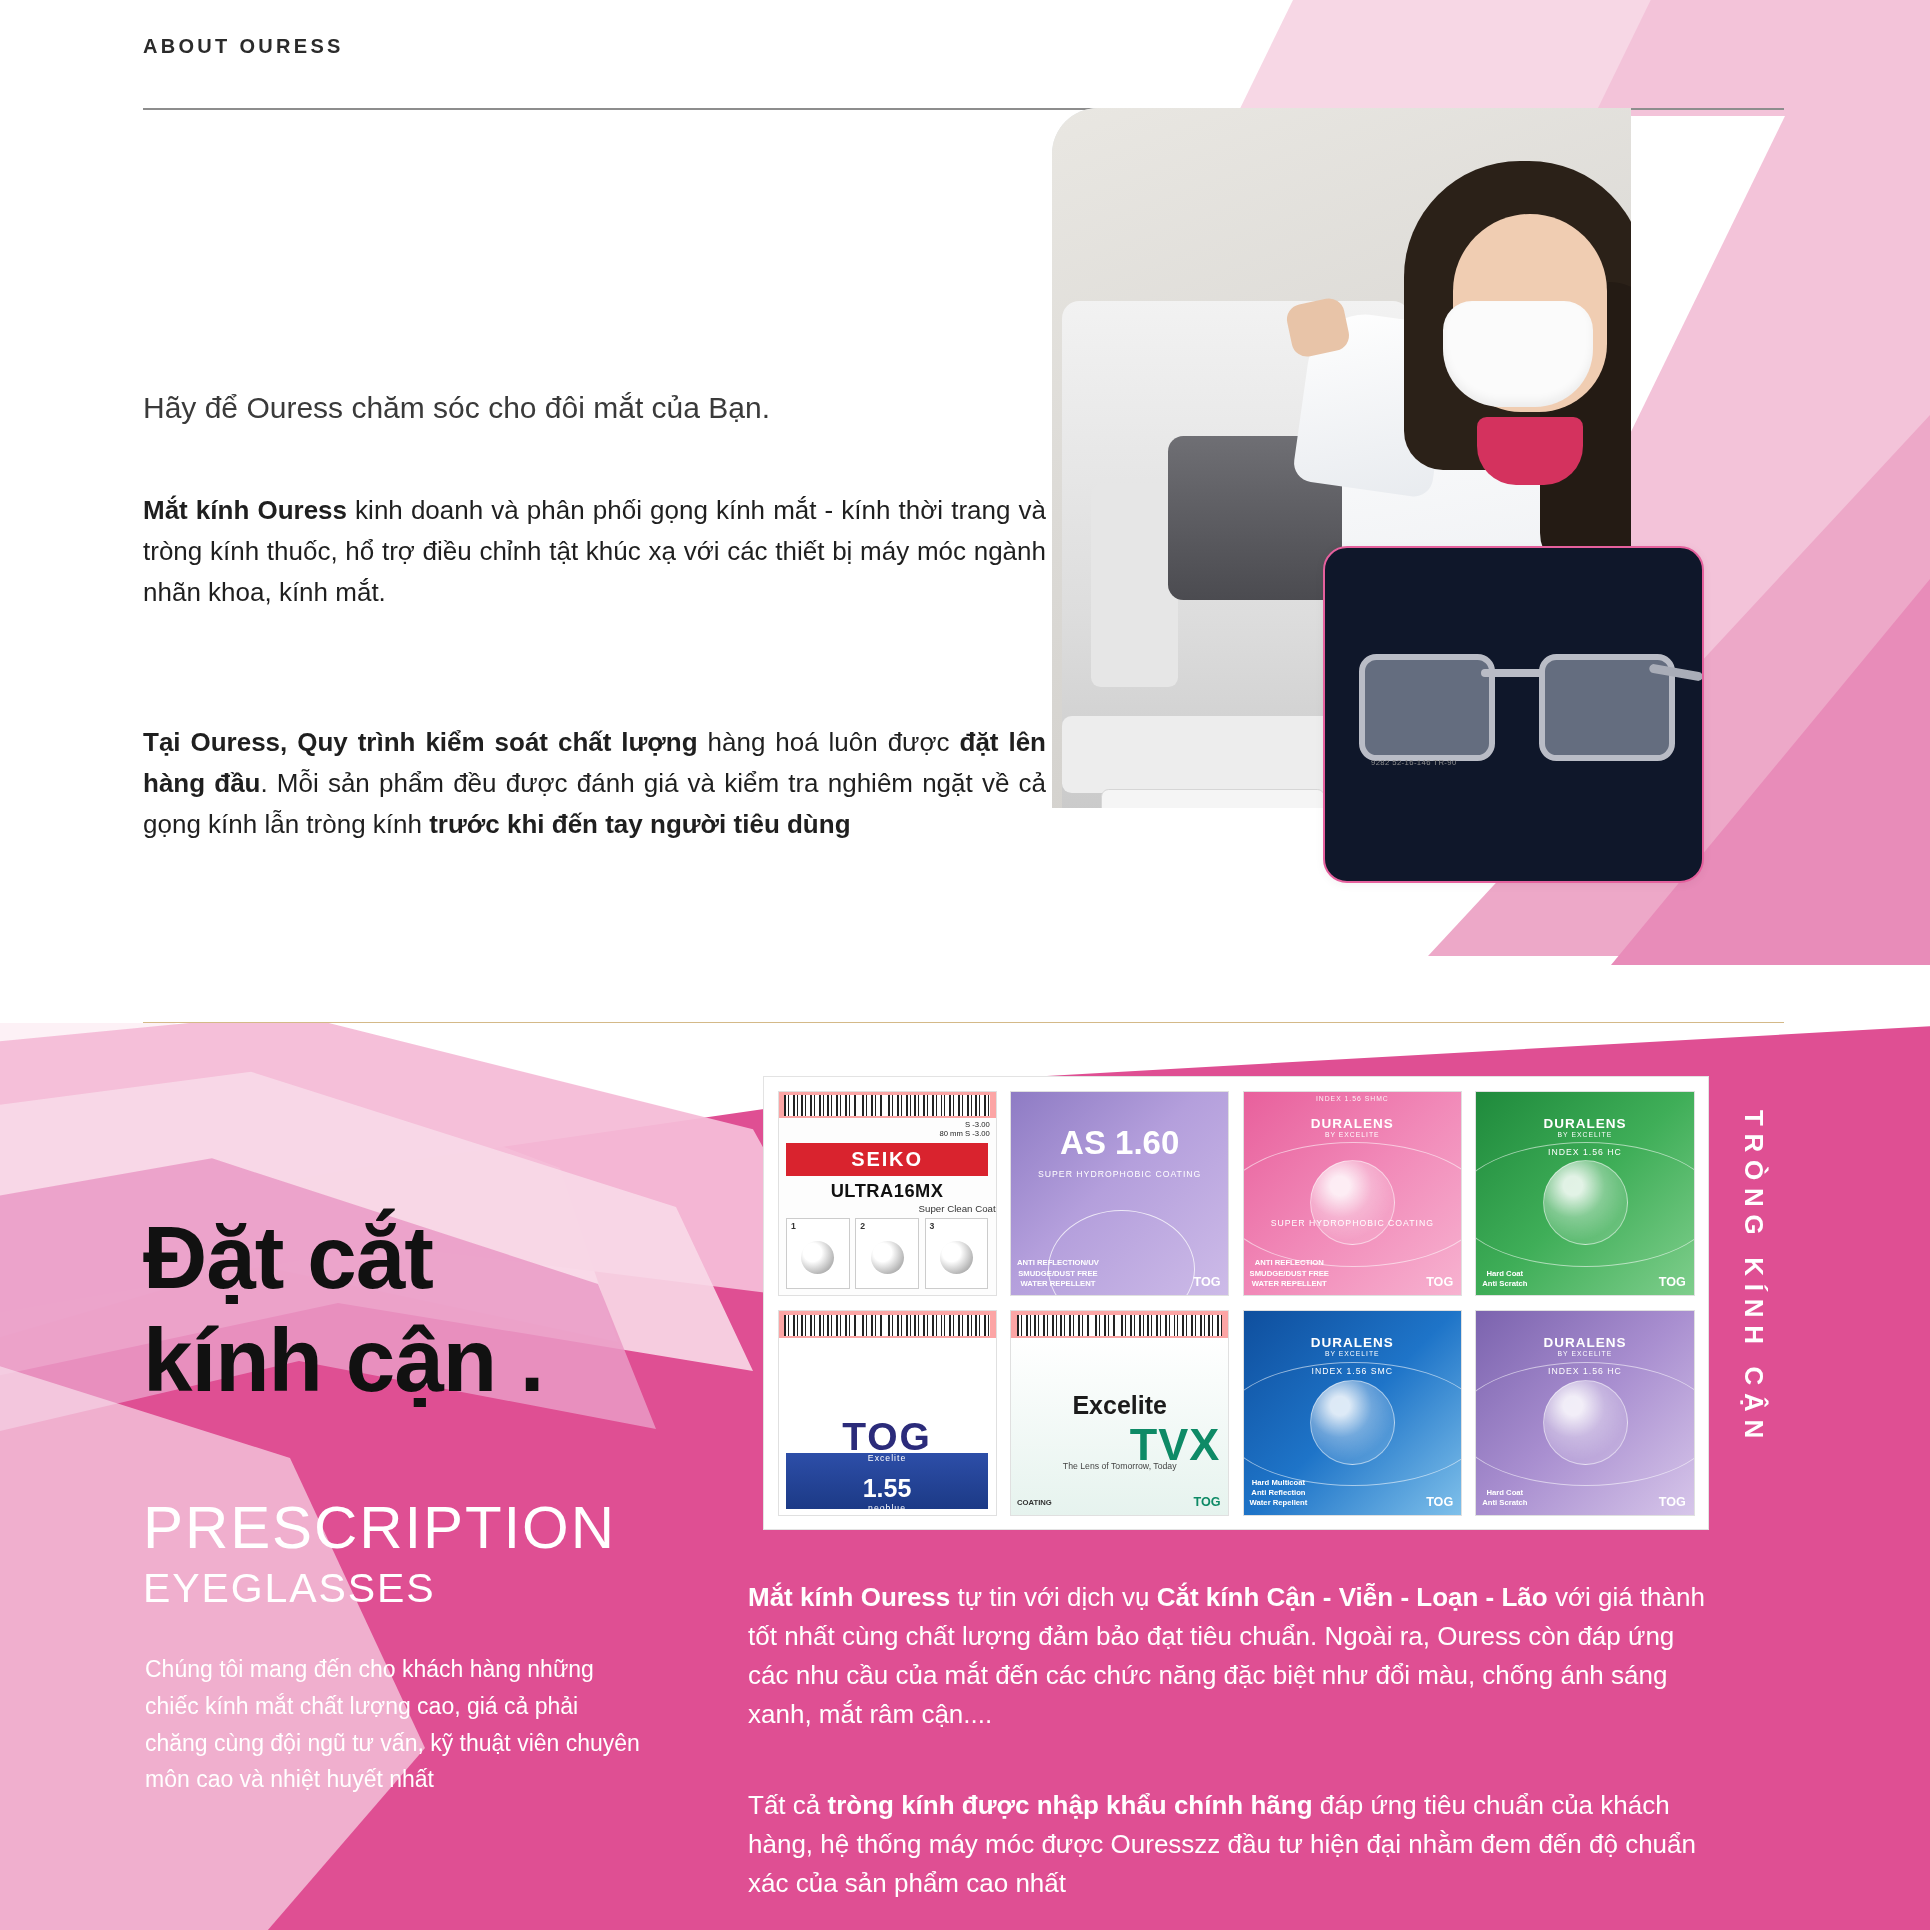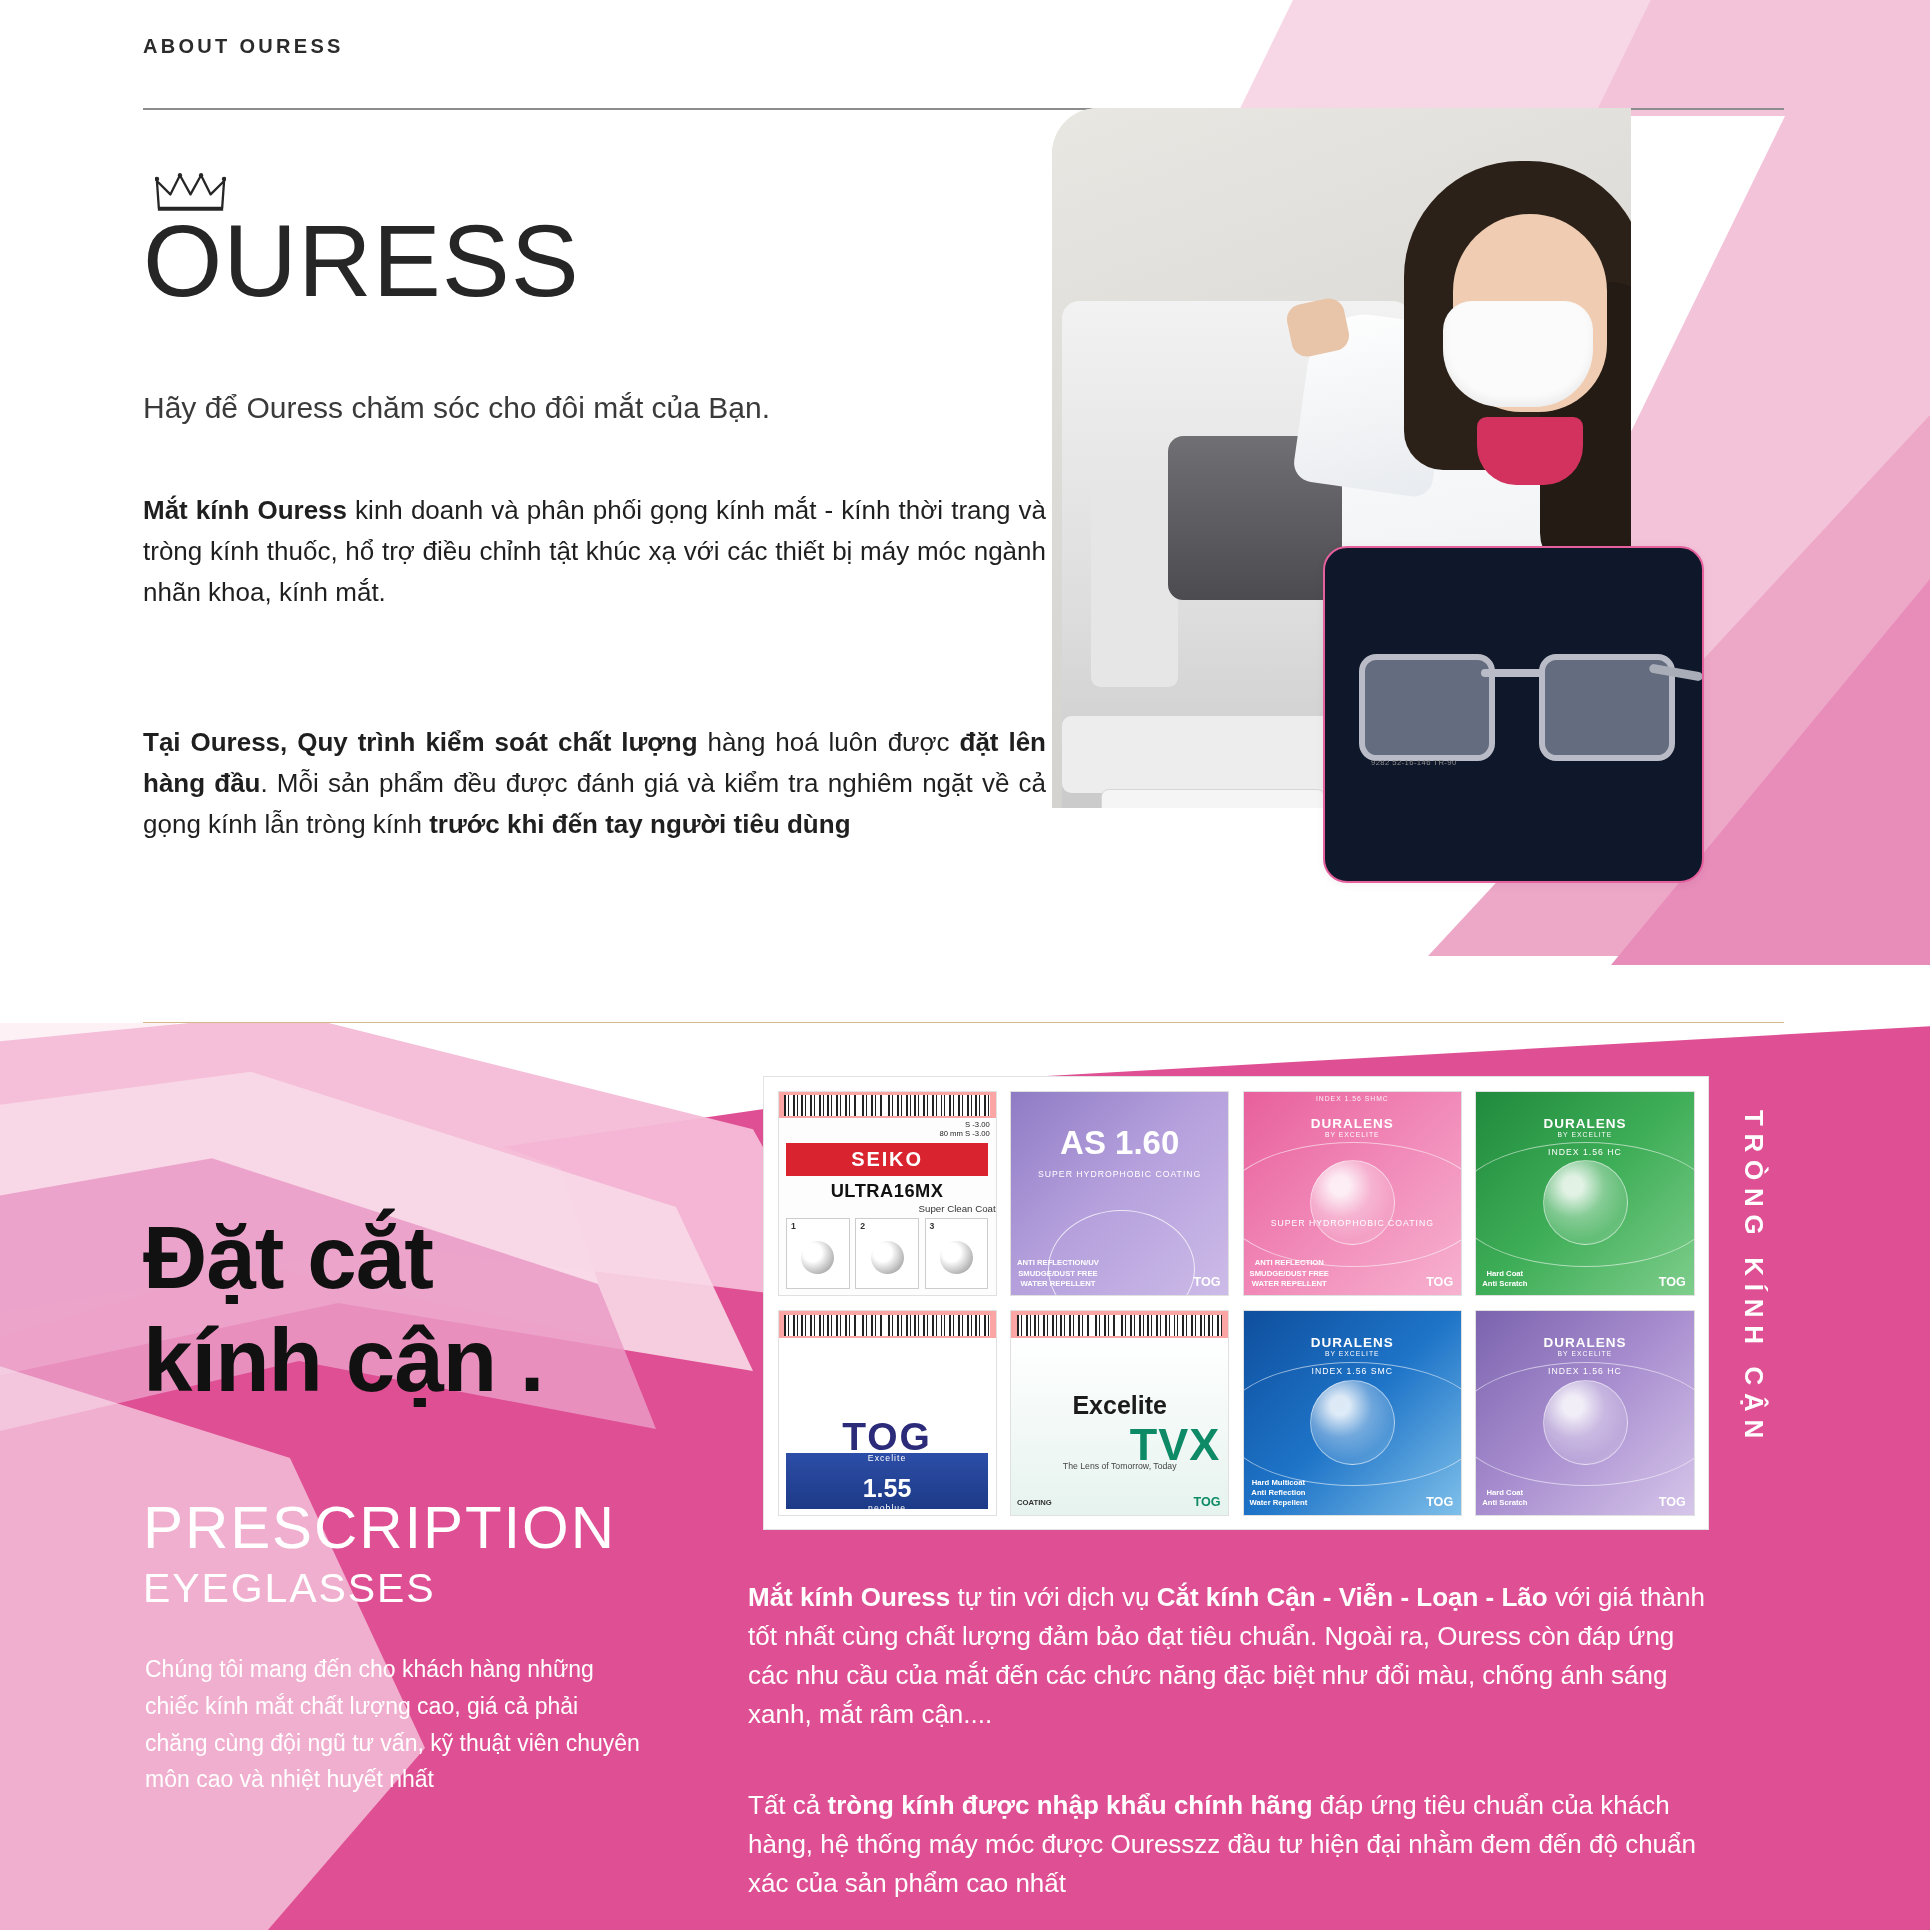--- a/index.html
+++ b/index.html
@@ -634,31 +634,20 @@
   <div class="glasses-card">
     <div class="gl-frame">
       <div class="gl-lens left"></div>
       <div class="gl-lens right"></div>
       <div class="gl-bridge"></div>
       <div class="gl-temple"></div>
     </div>
     <div class="gl-code">9282 52-16-146 TR-90</div>
   </div>
 
-  <div class="logo-wrap">
-    <svg class="crown" viewBox="0 0 74 40">
-      <path d="M4 36 L2 8 L16 22 L26 2 L37 22 L48 2 L58 22 L72 8 L70 36 Z" fill="none" stroke="#262626" stroke-width="2.4" stroke-linejoin="round"></path>
-      <circle cx="2" cy="6" r="2.4" fill="#262626"></circle>
-      <circle cx="72" cy="6" r="2.4" fill="#262626"></circle>
-      <circle cx="26" cy="2" r="2.2" fill="#262626"></circle>
-      <circle cx="48" cy="2" r="2.2" fill="#262626"></circle>
-      <rect x="3" y="36" width="68" height="3" fill="#262626"></rect>
-    </svg>
-    <div class="logo-text">OURESS</div>
-  </div>
 
   <div class="tagline">Hãy để Ouress chăm sóc cho đôi mắt của Bạn.</div>
 
   <div class="para p1">
     <b>Mắt kính Ouress</b><span> kinh doanh và phân phối gọng kính mắt - kính thời trang và tròng kính thuốc, hổ trợ điều chỉnh tật khúc xạ với các thiết bị máy móc ngành nhãn khoa, kính mắt.</span>
   </div>
 
   <div class="para p2">
     <b>Tại Ouress, Quy trình kiểm soát chất lượng</b><span> hàng hoá luôn được </span><b>đặt lên hàng đầu</b><span>. Mỗi sản phẩm đều được đánh giá và kiểm tra nghiêm ngặt về cả gọng kính lẫn tròng kính </span><b>trước khi đến tay người tiêu dùng</b>
   </div>

